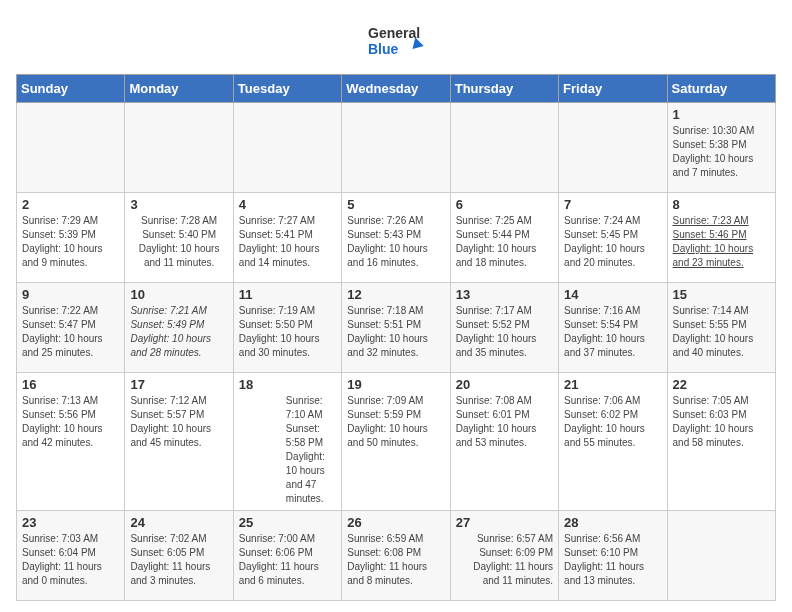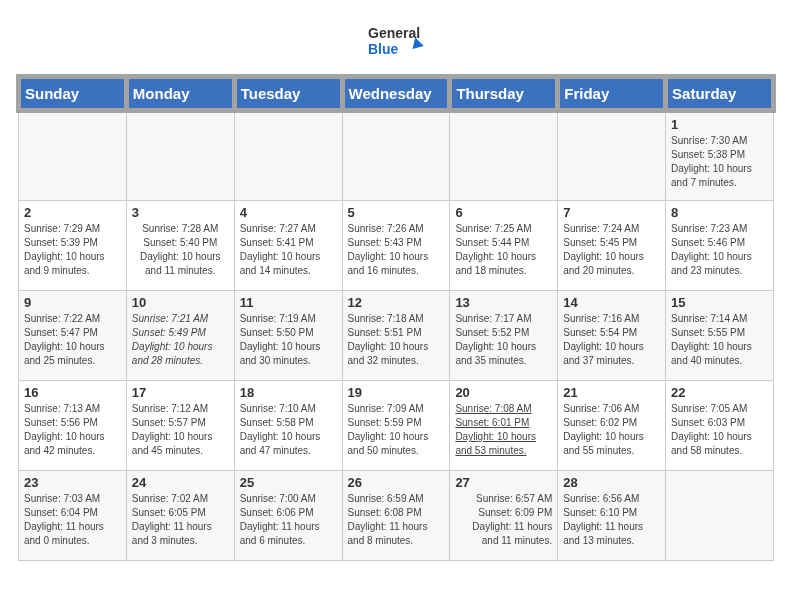--- a/index.html
+++ b/index.html
@@ -35,25 +35,25 @@
       color: #555;
     }
     table {
       width: 100%;
       border-collapse: collapse;
       table-layout: fixed;
     }
     thead th {
       background: #3b72c0;
       color: #fff;
-      font-size: 15px;
+      font-size: 13px;
       font-weight: bold;
       padding: 6px 4px;
       text-align: left;
-      border: 5px solid #a3a3a3;
+      border: 1px solid #a3a3a3;
     }
     tbody td {
       border: 1px solid #ccc;
       vertical-align: top;
       padding: 4px 5px;
       font-size: 10.5px;
       color: #333;
       height: 90px;
       background: #fff;
     }
@@ -112,21 +112,21 @@
   <tbody id="calendar-body">
   <tr>
         <td class="empty"></td>
         <td class="empty"></td>
         <td class="empty"></td>
         <td class="empty"></td>
         <td class="empty"></td>
         <td class="empty"></td>
         <td>
           <span class="day-number">1</span>
-          <div class="day-info" style="white-space: pre-line;">Sunrise: 7:30 AM
+          <div class="day-info" style="white-space: pre-line;">Sunrise: 10:30 AM
 Sunset: 5:38 PM
 Daylight: 10 hours
 and 7 minutes.</div>
         </td>
       </tr>
       <tr>
         <td>
           <span class="day-number">2</span>
           <div class="day-info" style="white-space: pre-line;">Sunrise: 7:29 AM
 Sunset: 5:39 PM
@@ -163,21 +163,21 @@
         </td>
         <td>
           <span class="day-number">7</span>
           <div class="day-info" style="white-space: pre-line;">Sunrise: 7:24 AM
 Sunset: 5:45 PM
 Daylight: 10 hours
 and 20 minutes.</div>
         </td>
         <td>
           <span class="day-number">8</span>
-          <div class="day-info" style="white-space: pre-line;">Sunrise: 7:23 AM
+          <div class="day-info" style="white-space: pre-line; text-decoration: underline;">Sunrise: 7:23 AM
 Sunset: 5:46 PM
 Daylight: 10 hours
 and 23 minutes.</div>
         </td>
       </tr>
       <tr>
         <td>
           <span class="day-number">9</span>
           <div class="day-info" style="white-space: pre-line;">Sunrise: 7:22 AM
 Sunset: 5:47 PM
@@ -237,35 +237,35 @@
         </td>
         <td>
           <span class="day-number">17</span>
           <div class="day-info" style="white-space: pre-line;">Sunrise: 7:12 AM
 Sunset: 5:57 PM
 Daylight: 10 hours
 and 45 minutes.</div>
         </td>
         <td>
           <span class="day-number">18</span>
-          <div class="day-info" style="white-space: pre-line;">Sunrise: 7:10 AM
+          <div class="day-info" style="white-space: pre-line; margin-left: 47px;">Sunrise: 7:10 AM
 Sunset: 5:58 PM
 Daylight: 10 hours
 and 47 minutes.</div>
         </td>
         <td>
           <span class="day-number">19</span>
           <div class="day-info" style="white-space: pre-line;">Sunrise: 7:09 AM
 Sunset: 5:59 PM
 Daylight: 10 hours
 and 50 minutes.</div>
         </td>
         <td>
           <span class="day-number">20</span>
-          <div class="day-info" style="white-space: pre-line; text-decoration: underline;">Sunrise: 7:08 AM
+          <div class="day-info" style="white-space: pre-line;">Sunrise: 7:08 AM
 Sunset: 6:01 PM
 Daylight: 10 hours
 and 53 minutes.</div>
         </td>
         <td>
           <span class="day-number">21</span>
           <div class="day-info" style="white-space: pre-line;">Sunrise: 7:06 AM
 Sunset: 6:02 PM
 Daylight: 10 hours
 and 55 minutes.</div>

